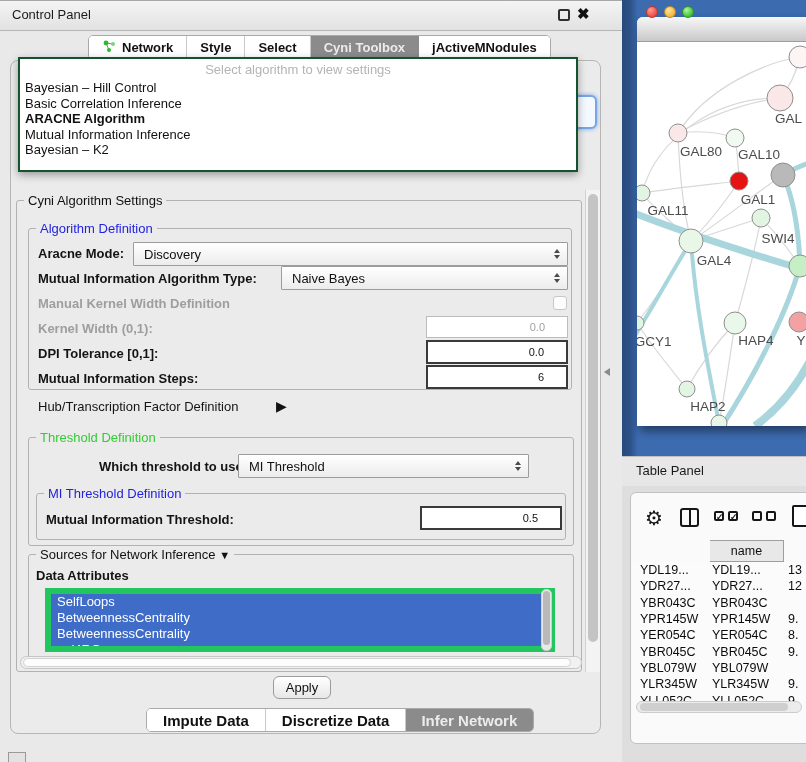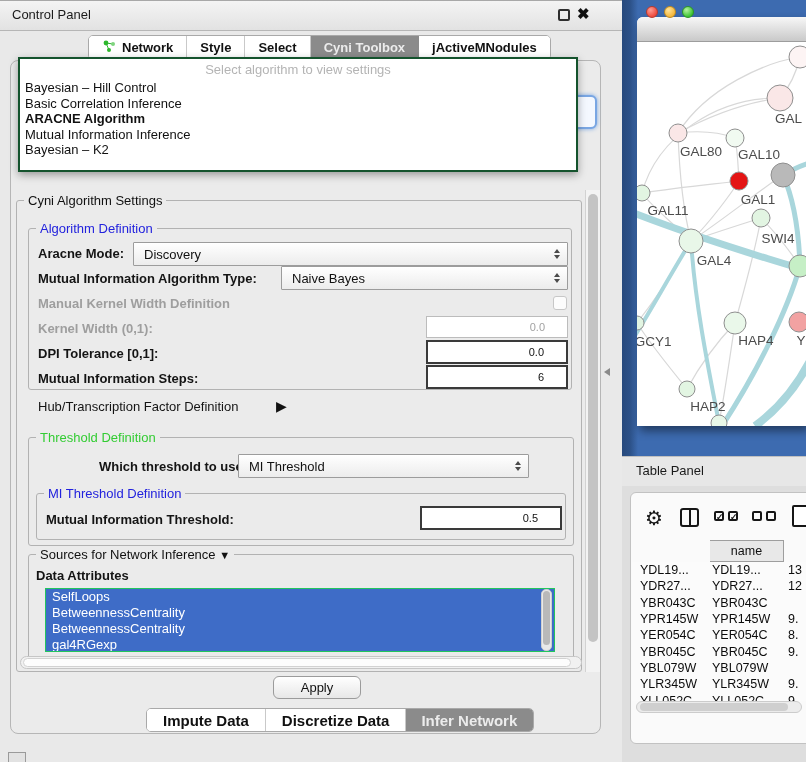--- a/index.html
+++ b/index.html
@@ -56,32 +56,32 @@
   .spin { position:absolute; right:7px; top:50%; transform:translateY(-50%); display:flex; flex-direction:column; gap:2px; }
   .tri-up { width:0; height:0; border-left:3.5px solid transparent; border-right:3.5px solid transparent; border-bottom:4.5px solid #4a4a4a; }
   .tri-dn { width:0; height:0; border-left:3.5px solid transparent; border-right:3.5px solid transparent; border-top:4.5px solid #4a4a4a; }
 
   .tinput { background:#fff; border:1px solid #bcbcbc; font-size:11px; color:#111;
     display:flex; align-items:center; justify-content:flex-end; padding:0 22px; }
   .tinput.strong { border:2px solid #3a3a3a; }
   .tinput.dis { color:#a2a2a2; }
   .chk { width:14px; height:14px; border:1px solid #c7c7c7; border-radius:3px; background:#fcfcfc; }
 
-  .attrlist { left:45px; top:588px; width:510px; height:64px; background:#3e6cc7; border:1px solid #22c55e; overflow:hidden; }
+  .attrlist { left:45px; top:588px; width:510px; height:64px; background:#3e6cc7; border:6px solid #22c55e; overflow:hidden; }
   .attr-item { height:16px; line-height:16px; color:#fff; font-size:13px; padding-left:6px; background:#3e6cc7; }
   .list-vscroll { left:541px; top:589px; width:11px; height:62px; background:#e9e9e9; border:1px solid #cfcfcf; border-radius:5px; }
   .list-vthumb { position:absolute; left:1px; top:1px; width:7px; height:54px; background:#b9b9b9; border-radius:4px; }
 
   .hscroll { left:20px; top:656px; width:562px; height:13px; background:#f1f1f1; border:1px solid #c6c6c6; border-radius:7px; }
   .hthumb { position:absolute; left:2px; top:1px; width:548px; height:9px; background:#fdfdfd; border:1px solid #d2d2d2; border-radius:5px; }
 
   .vscroll { left:585px; top:190px; width:15px; height:482px; background:#f3f3f3; border-left:1px solid #d2d2d2; }
   .vthumb { position:absolute; left:2px; top:4px; width:10px; height:448px; background:#c4c4c4; border-radius:5px; }
 
-  .apply-btn { left:273px; top:676px; width:88px; height:23px; background:linear-gradient(#ffffff,#e7e7e7);
+  .apply-btn { left:273px; top:676px; width:58px; height:23px; background:linear-gradient(#ffffff,#e7e7e7);
     border:1px solid #9b9b9b; border-radius:6px; font-size:13px; color:#111;
     display:flex; align-items:center; justify-content:center; }
 
   .btabs { left:146px; top:708px; height:24px; display:flex; background:#fff; border:1px solid #a9a9a9; border-radius:5px; overflow:hidden; z-index:4; }
   .btab { display:flex; align-items:center; padding:0 16px; font-weight:bold; font-size:15px; color:#111; border-right:1px solid #c9c9c9; background:#fff; }
   .btab:last-child { border-right:none;padding-left:15px; }
   .btab.sel { background:#8b8b8b; color:#ececec; }
 
   .dock-ic { left:8px; top:752px; width:18px; height:14px; border:1px solid #9a9a9a; background:#e2e2e2; }
   .split-arrow { left:604px; top:368px; width:0; height:0;

